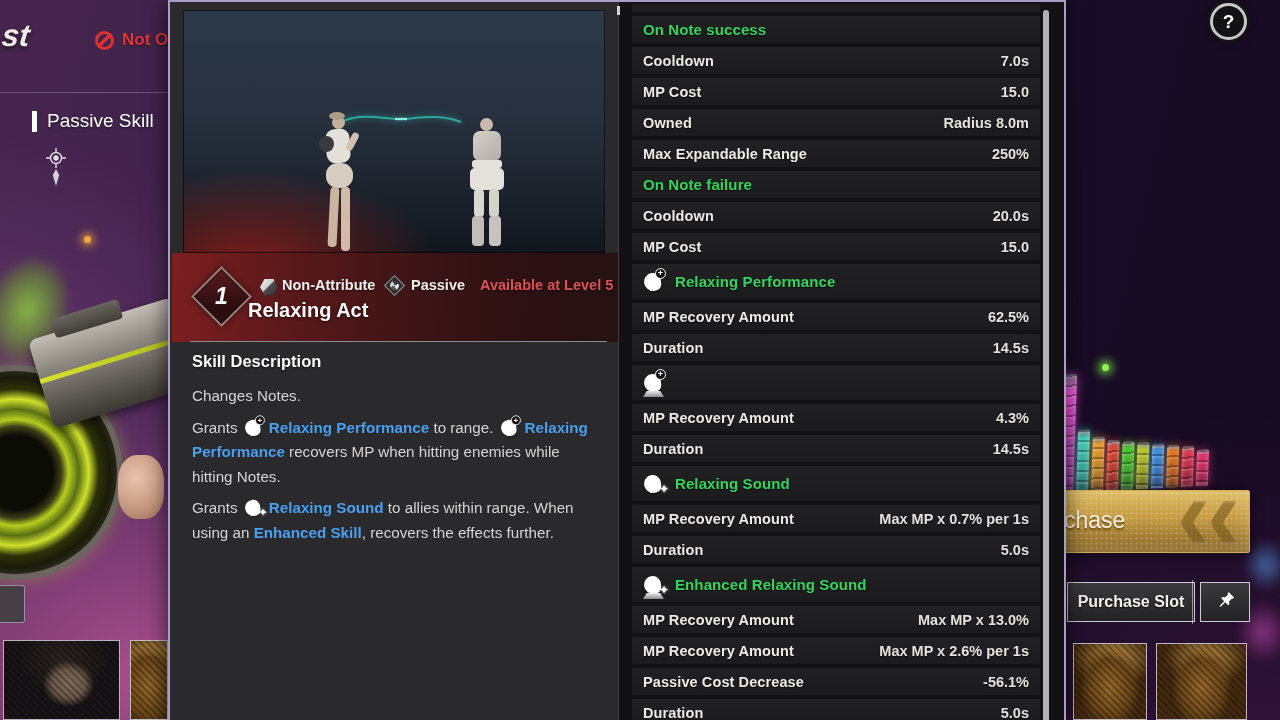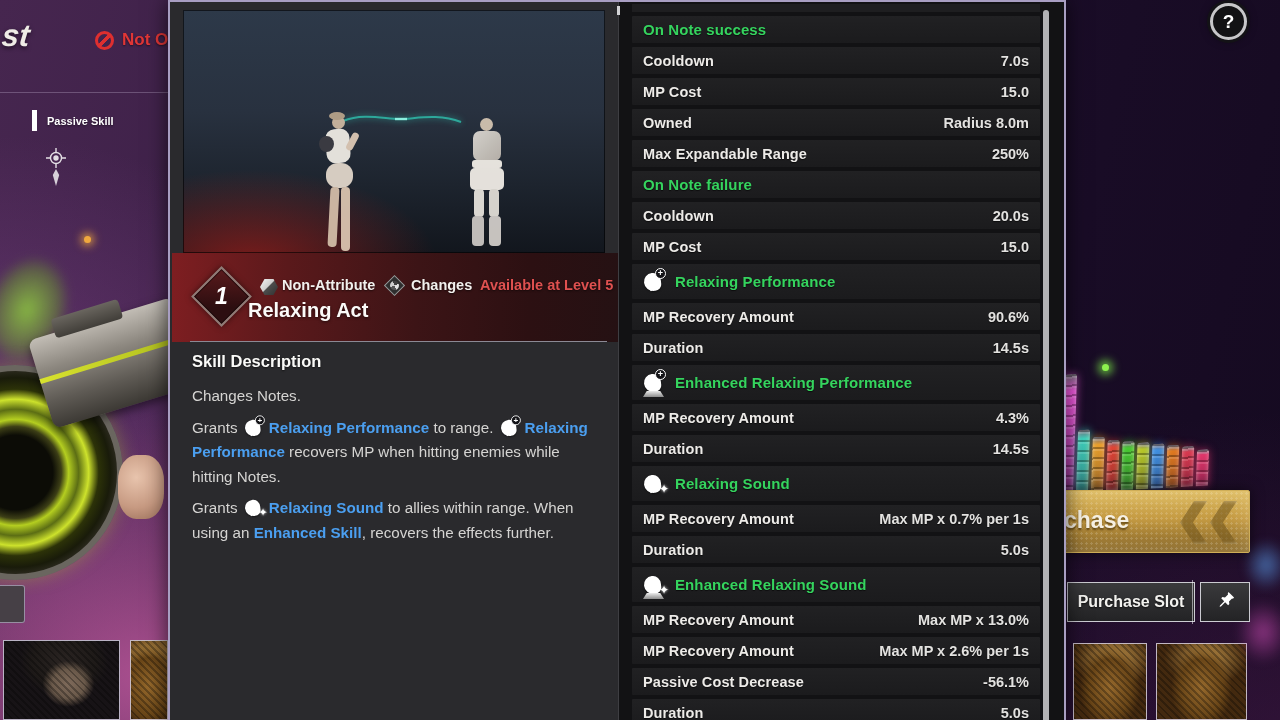--- a/index.html
+++ b/index.html
@@ -18,21 +18,21 @@
   
   .partial-title{left:2px;top:18px;font-size:31px;font-style:italic;font-weight:800;color:#efece6;
     transform:skewX(-6deg);text-shadow:0 2px 4px rgba(0,0,0,.55);}
   .not-owned{left:95px;top:30px;display:flex;align-items:center;gap:8px;}
   .no-icon{width:19px;height:19px;border:3px solid #df2f2f;border-radius:50%;
     background:linear-gradient(135deg,transparent 42%,#df2f2f 42% 58%,transparent 58%);}
   .not-owned .txt{font-size:17px;font-weight:700;color:#e03636;text-shadow:0 1px 2px rgba(0,0,0,.5);}
   .left-divider{left:0;top:92px;width:168px;height:1px;background:rgba(220,205,235,.28);}
   .passive{left:32px;top:110px;display:flex;align-items:center;gap:10px;}
   .passive .bar{width:5px;height:21px;background:#fff;}
-  .passive .txt{font-size:11px;font-weight:700;color:#fff;text-shadow:0 1px 2px rgba(0,0,0,.5);}
+  .passive .txt{font-size:19px;font-weight:400;color:#fff;text-shadow:0 1px 2px rgba(0,0,0,.5);}
   .ornament{left:44px;top:146px;opacity:.92;}
 
   .weapon-zone{left:0;top:225px;width:168px;height:370px;overflow:hidden;}
   .green-blob{position:absolute;left:-28px;top:10px;width:110px;height:150px;border-radius:50%;
     background:radial-gradient(closest-side,rgba(142,204,62,.85),rgba(110,170,40,.4) 55%,transparent 75%);
     filter:blur(4px);transform:rotate(20deg);}
   .gun-body{position:absolute;left:38px;top:92px;width:150px;height:92px;transform:rotate(-17deg);
     background:linear-gradient(180deg,#c2bdb5 0%,#8d8880 35%,#5f5b55 70%,#3c3934 100%);
     border-radius:8px;box-shadow:0 4px 10px rgba(0,0,0,.5);}
   .gun-stripe{position:absolute;left:0;top:40px;width:150px;height:5px;background:linear-gradient(90deg,#d8e22e,#aebd1e);}
@@ -71,21 +71,21 @@
   .eq-bar{position:relative;width:12px;border-radius:2px 2px 0 0;}
   .eq-bar::after{content:"";position:absolute;inset:0;
     background:repeating-linear-gradient(180deg,rgba(0,0,0,.30) 0 2px,rgba(255,255,255,.14) 2px 4px,transparent 4px 10px);}
 
   .purchase-btn{left:1048px;top:490px;width:202px;height:63px;cursor:pointer;
     border:1px solid #cfae58;border-radius:2px;
     background:
       radial-gradient(rgba(255,255,255,.16) 1px,transparent 1.4px) 0 0/5px 5px,
       linear-gradient(180deg,#dcba60 0%,#c59b43 45%,#9b7730 80%,#876729 100%);
     box-shadow:0 0 14px rgba(0,0,0,.55),inset 0 0 22px rgba(255,240,190,.25);}
-  .purchase-btn .lbl{position:absolute;left:15px;top:16px;font-size:23px;font-weight:700;color:#f6f0e3;
+  .purchase-btn .lbl{position:absolute;left:15px;top:16px;font-size:23px;font-weight:400;color:#f6f0e3;
     text-shadow:0 2px 2px rgba(70,45,0,.75);}
   .chev{position:absolute;top:10px;width:27px;height:43px;background:rgba(110,82,26,.55);
     clip-path:polygon(100% 0,52% 0,0 50%,52% 100%,100% 100%,48% 50%);box-shadow:inset 0 0 4px rgba(255,240,200,.5);}
   .chev.c1{right:42px;} .chev.c2{right:12px;}
 
   .slot-btn{left:1067px;top:582px;width:128px;height:40px;cursor:pointer;
     background:linear-gradient(180deg,#3a3a3c,#232325);border:1px solid rgba(232,232,238,.85);
     display:flex;align-items:center;justify-content:center;
     font-size:16px;font-weight:600;color:#f3f2ef;text-shadow:0 1px 2px rgba(0,0,0,.7);}
   .slot-sep{left:1192px;top:580px;width:1px;height:44px;background:rgba(242,242,247,.55);}
@@ -280,21 +280,21 @@
 
     <div class="abs red-band"></div>
     <div class="abs lvl-diamond">
       <span>1</span>
     </div>
     <div class="abs hex-icon"></div>
     <div class="abs attr-label">Non-Attribute</div>
     <div class="abs singular-icon">
         <i></i>
       </div>
-    <div class="abs type-label">Changes</div>
+    <div class="abs type-label">Passive</div>
     <div class="abs avail-label">Available at Level 5</div>
     <div class="abs skill-name">Relaxing Act</div>
 
     <div class="abs hdivider"></div>
     <div class="abs desc-title">Skill Description</div>
 
     <div class="abs desc-body">
       <p><span>Changes Notes.</span></p>
       <p><span>Grants </span><span class="head-icon inline plus"><span class="face"></span><span class="badge">+</span></span><a class="link">Relaxing Performance</a><span> to range. </span><span class="head-icon inline plus"><span class="face"></span><span class="badge">+</span></span><a class="link">Relaxing Performance</a><span> recovers MP when hitting enemies while hitting Notes.</span></p>
       <p><span>Grants </span><span class="head-icon inline sparkle"><span class="face"></span><span class="badge">✦</span></span><a class="link">Relaxing Sound</a><span> to allies within range. When using an </span><a class="link">Enhanced Skill</a><span>, recovers the effects further.</span></p>
@@ -334,33 +334,32 @@
         </div>
         <div class="srow buff">
           <span class="head-icon plus">
             <span class="face"></span>
             <span class="badge">+</span>
           </span>
           <span class="lab">Relaxing Performance</span>
         </div>
         <div class="srow stat">
           <span class="lab">MP Recovery Amount</span>
-          <span class="val">90.6%</span>
+          <span class="val">62.5%</span>
         </div>
         <div class="srow stat">
           <span class="lab">Duration</span>
           <span class="val">14.5s</span>
         </div>
         <div class="srow buff">
           <span class="head-icon with-base plus">
             <span class="face"></span>
             <span class="badge">+</span>
             <span class="pedestal"></span>
           </span>
-          <span class="lab">Enhanced Relaxing Performance</span>
         </div>
         <div class="srow stat">
           <span class="lab">MP Recovery Amount</span>
           <span class="val">4.3%</span>
         </div>
         <div class="srow stat">
           <span class="lab">Duration</span>
           <span class="val">14.5s</span>
         </div>
         <div class="srow buff">

